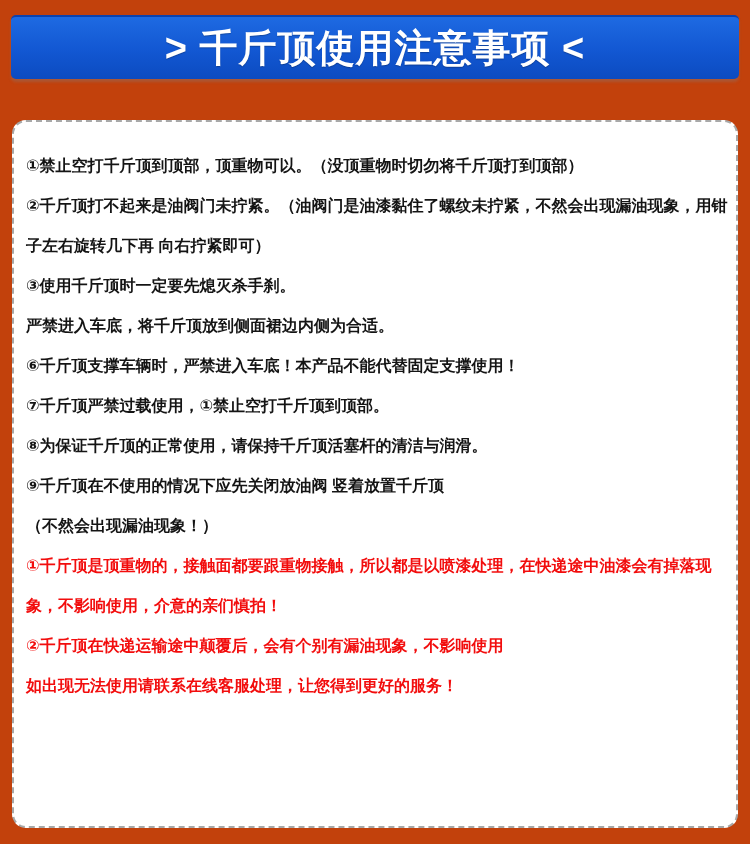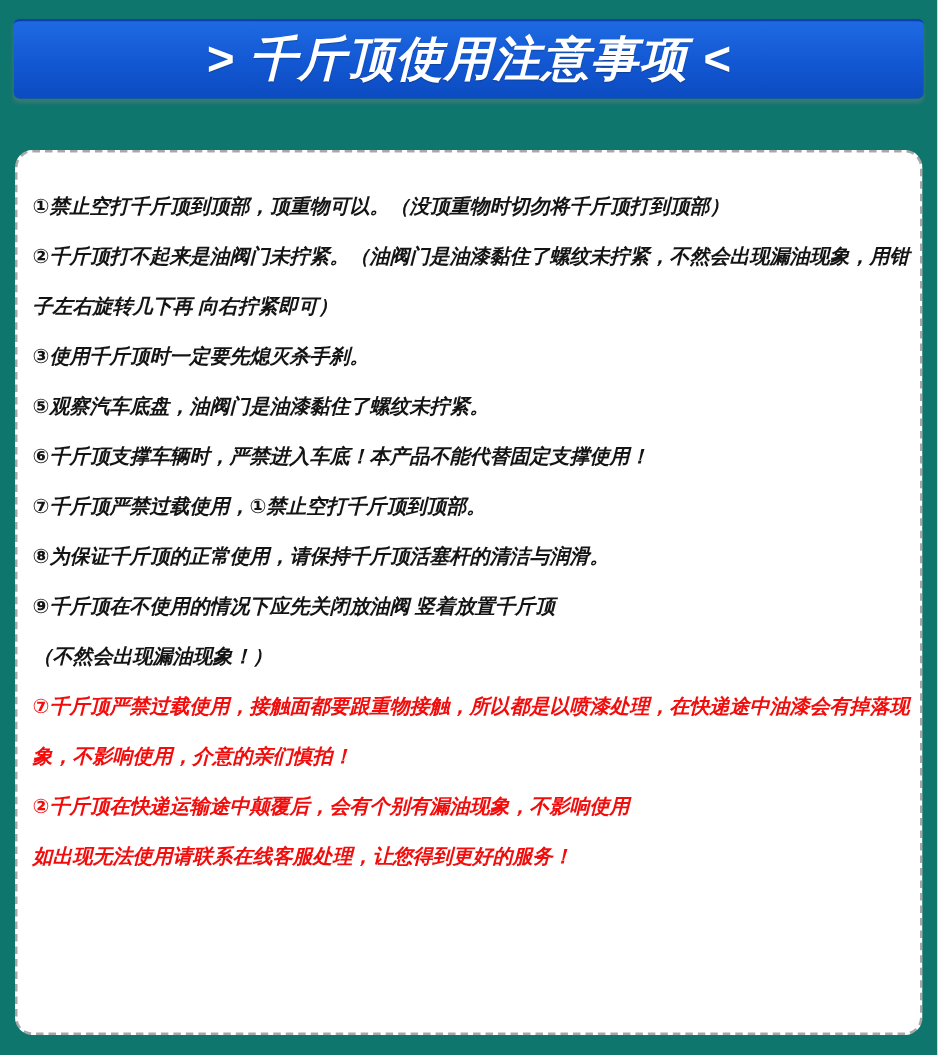--- a/index.html
+++ b/index.html
@@ -5,23 +5,22 @@
   html, body {
     margin: 0;
     padding: 0;
     background: #ffffff;
     font-family: "Liberation Sans", "DejaVu Sans", sans-serif;
   }
   .page {
     position: relative;
     width: 750px;
     height: 844px;
-    background: #0f766e;
+    background: #c2410c;
     overflow: hidden;
-    font-style: italic;
   }
   .banner {
     box-sizing: border-box;
     margin: 15px 11px 0 11px;
     height: 64px;
     background: linear-gradient(180deg, #1e6ae2 0%, #1257d2 55%, #0c4bc0 100%);
     border-top: 2px solid #0c41ad;
     border-radius: 5px;
     box-shadow: 0 3px 3px rgba(130,130,130,0.35);
     display: flex;
@@ -66,24 +65,24 @@
 <div class="page">
 
   <div class="banner">
     <h1>&gt; 千斤顶使用注意事项 &lt;</h1>
   </div>
 
   <div class="notice-box">
     <p>①禁止空打千斤顶到顶部，顶重物可以。（没顶重物时切勿将千斤顶打到顶部）</p>
     <p>②千斤顶打不起来是油阀门未拧紧。（油阀门是油漆黏住了螺纹未拧紧，不然会出现漏油现象，用钳子左右旋转几下再 向右拧紧即可）</p>
     <p>③使用千斤顶时一定要先熄灭杀手刹。</p>
-    <p>⑤观察汽车底盘，油阀门是油漆黏住了螺纹未拧紧。</p>
+    <p>严禁进入车底，将千斤顶放到侧面裙边内侧为合适。</p>
     <p>⑥千斤顶支撑车辆时，严禁进入车底！本产品不能代替固定支撑使用！</p>
     <p>⑦千斤顶严禁过载使用，①禁止空打千斤顶到顶部。</p>
     <p>⑧为保证千斤顶的正常使用，请保持千斤顶活塞杆的清洁与润滑。</p>
     <p>⑨千斤顶在不使用的情况下应先关闭放油阀 竖着放置千斤顶
 （不然会出现漏油现象！）</p>
-    <p class="warning">⑦千斤顶严禁过载使用，接触面都要跟重物接触，所以都是以喷漆处理，在快递途中油漆会有掉落现象，不影响使用，介意的亲们慎拍！</p>
+    <p class="warning">①千斤顶是顶重物的，接触面都要跟重物接触，所以都是以喷漆处理，在快递途中油漆会有掉落现象，不影响使用，介意的亲们慎拍！</p>
     <p class="warning">②千斤顶在快递运输途中颠覆后，会有个别有漏油现象，不影响使用
 如出现无法使用请联系在线客服处理，让您得到更好的服务！</p>
   </div>
 
 </div>
 
 </body></html>

